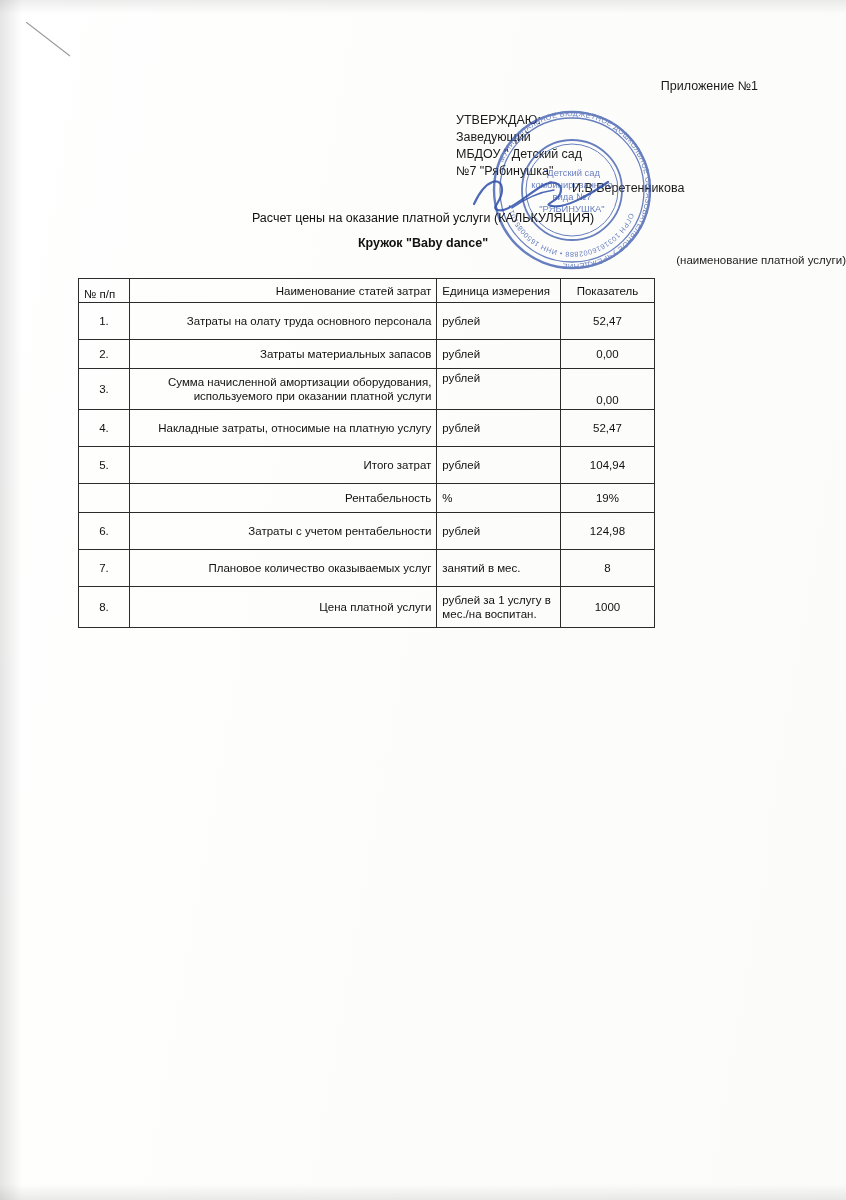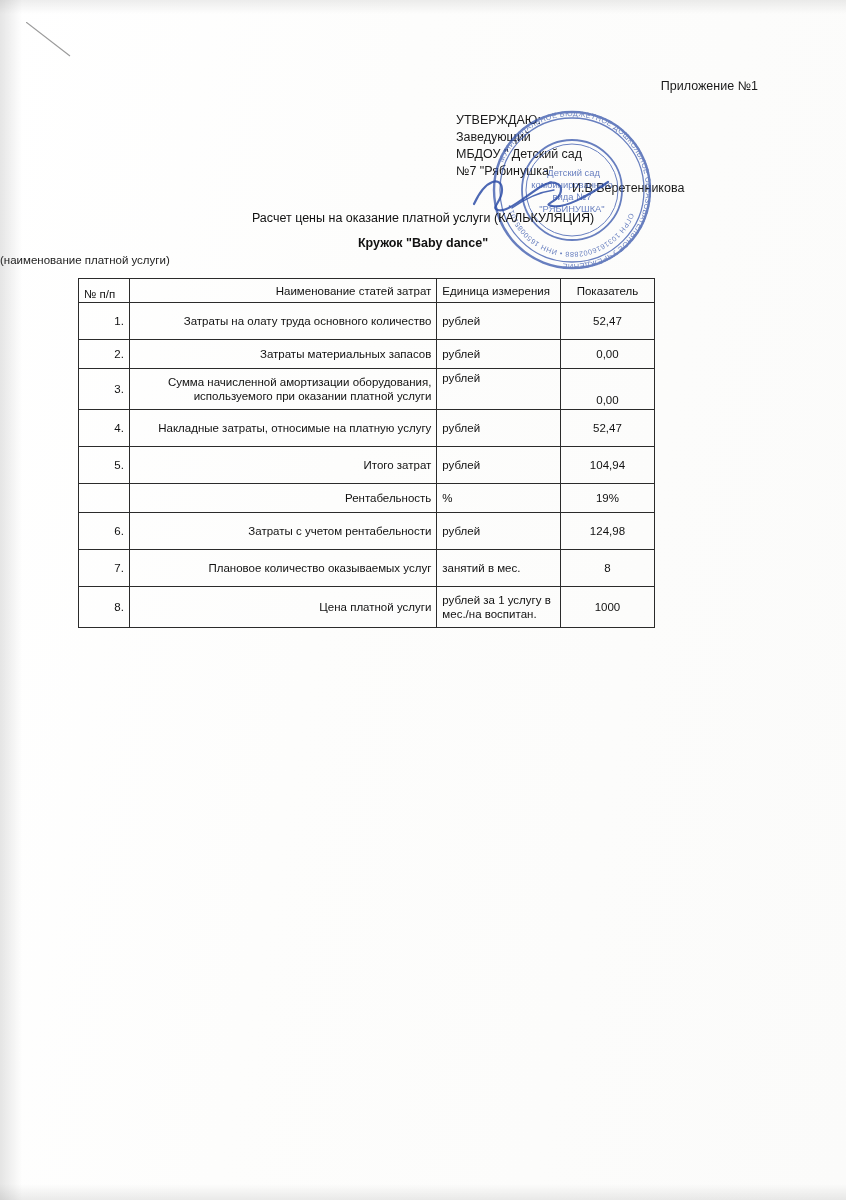--- a/index.html
+++ b/index.html
@@ -98,40 +98,40 @@
     text-align: center;
     font-size: 12.5px;
     font-weight: bold;
     color: #111;
   }
   .service-caption {
     position: absolute;
     left: 0;
     top: 254px;
     width: 846px;
-    text-align: left;
+    text-align: right;
     font-size: 11.5px;
     color: #222;
   }
 
   table.calc {
     position: absolute;
     left: 78px;
     top: 278px;
     width: 577px;
     border-collapse: collapse;
     font-size: 11.5px;
     color: #111;
   }
   table.calc td {
     border: 1px solid #2b2b2b;
     padding: 3px 5px;
     vertical-align: middle;
   }
-  .c-num   { width: 44px; text-align: right; }
+  .c-num   { width: 44px; text-align: center; }
   .c-name  { width: 325px; text-align: right; }
   .c-unit  { width: 120px; text-align: left; }
   .c-val   { width: 86px; text-align: center; }
 
   .head-row td { vertical-align: top; height: 17px; }
   .head-num { position: relative; height: 32px; }
   .head-num span {
     position: absolute;
     left: 5px;
     bottom: 2px;
@@ -226,21 +226,21 @@
         <td class="c-num head-num">
           <span>№ п/п</span>
         </td>
         <td class="c-name">Наименование статей затрат</td>
         <td class="c-unit">Единица  измерения</td>
         <td class="c-val">Показатель</td>
       </tr>
 
       <tr class="row-tall">
         <td class="c-num">1.</td>
-        <td class="c-name">Затраты на олату труда основного количество</td>
+        <td class="c-name">Затраты на олату труда основного персонала</td>
         <td class="c-unit">рублей</td>
         <td class="c-val">52,47</td>
       </tr>
 
       <tr class="row-std">
         <td class="c-num">2.</td>
         <td class="c-name">Затраты материальных запасов</td>
         <td class="c-unit">рублей</td>
         <td class="c-val">0,00</td>
       </tr>

